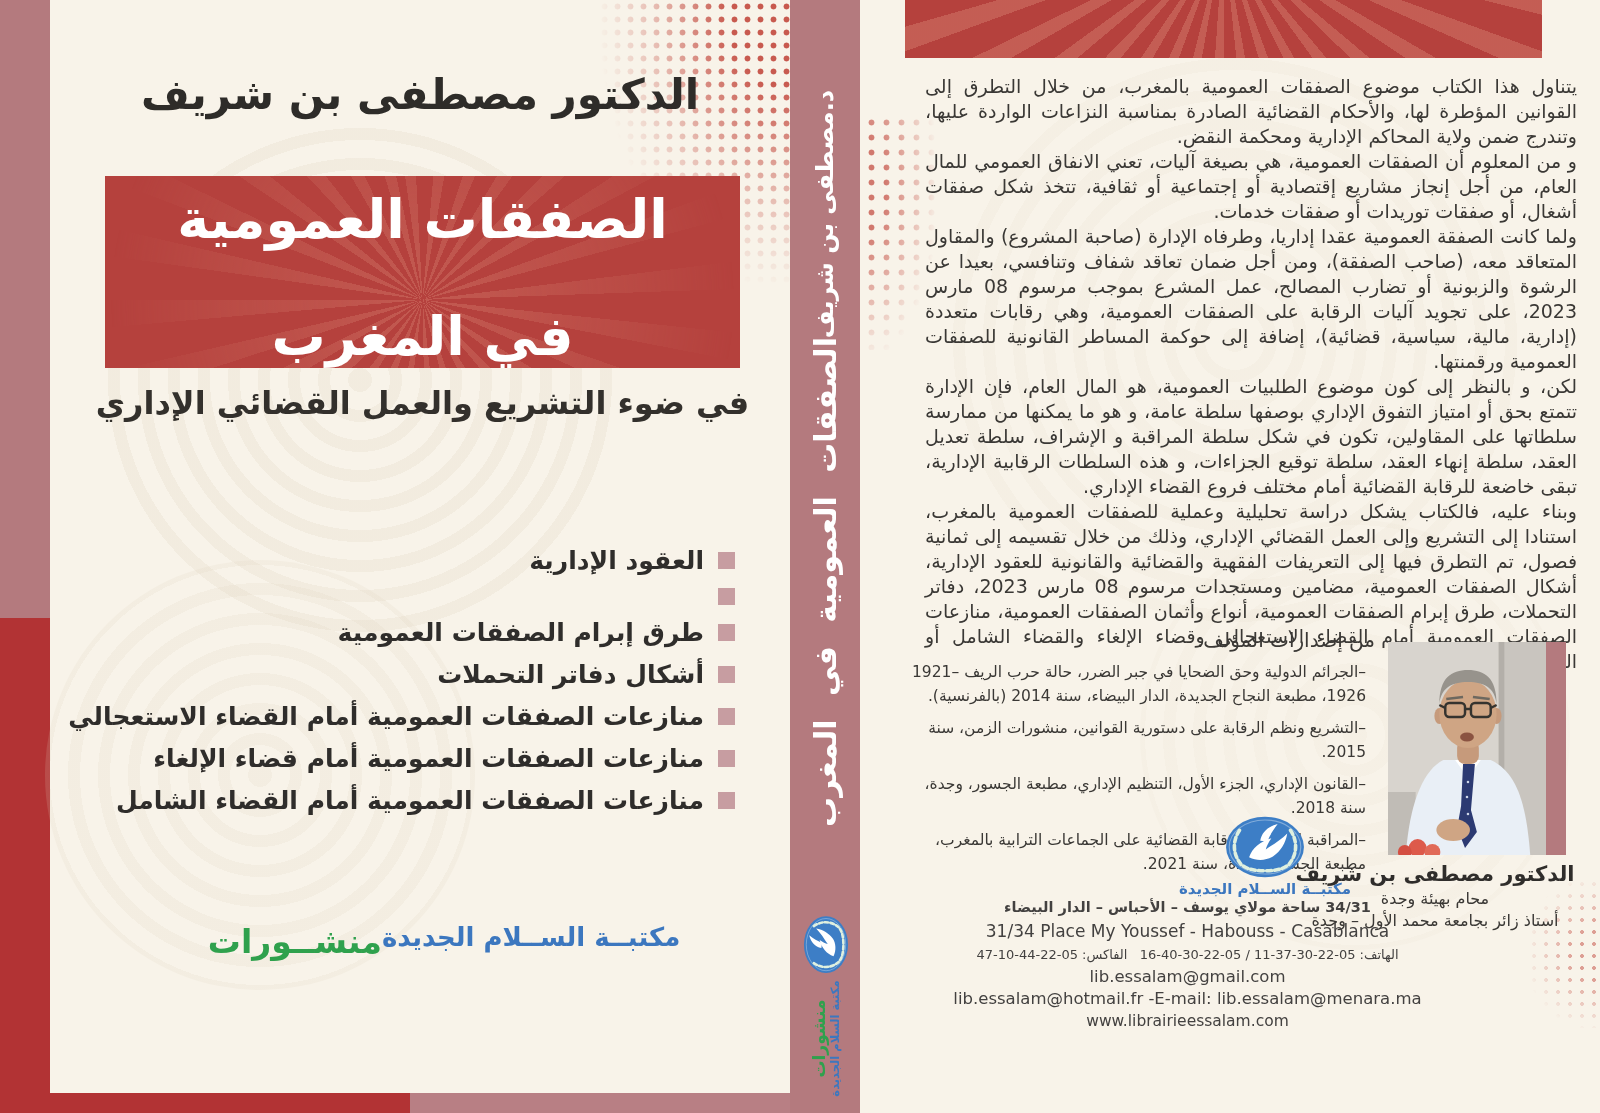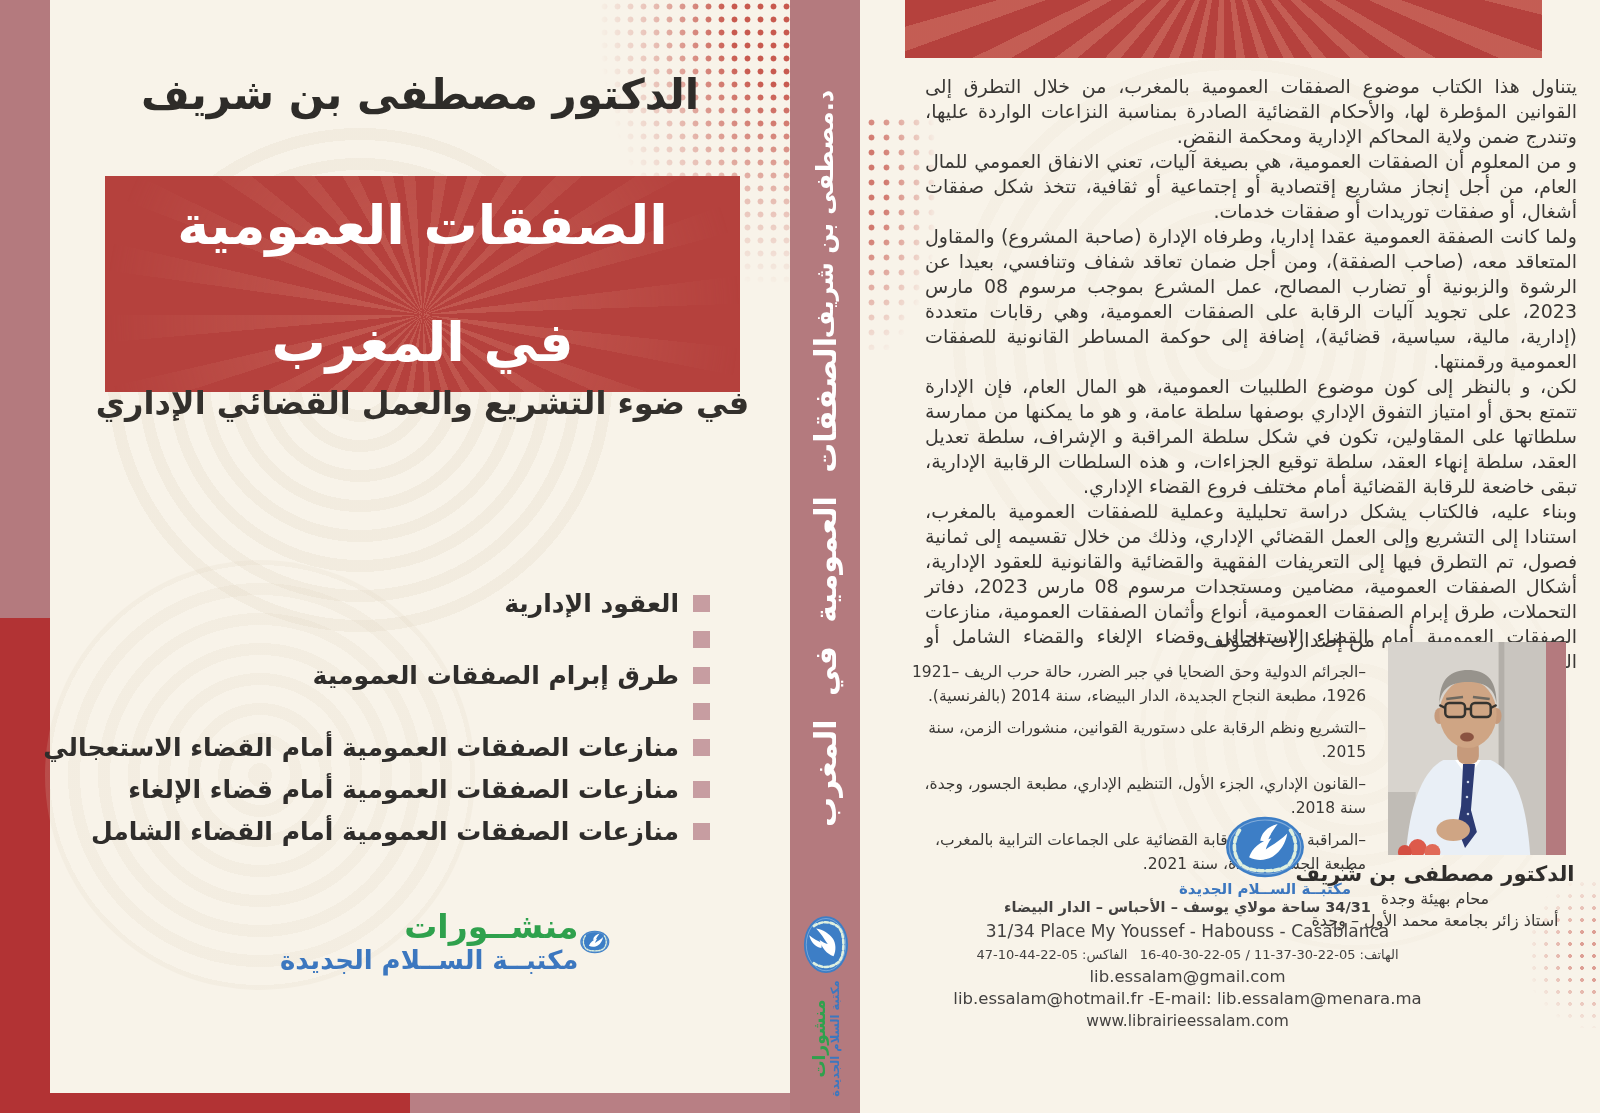--- a/index.html
+++ b/index.html
@@ -36,38 +36,38 @@
       mask-image:radial-gradient(ellipse 120% 100% at 0% 30%, #000 20%, transparent 75%);}
   #dots-corner{left:1528px;top:878px;width:72px;height:150px;opacity:.55;
       background-image:radial-gradient(circle, #c85a4f 1.6px, transparent 2.2px);
       background-size:12px 12px;
       -webkit-mask-image:radial-gradient(ellipse at 100% 50%, #000 25%, transparent 75%);
       mask-image:radial-gradient(ellipse at 100% 50%, #000 25%, transparent 75%);}
 
   
   .author-name{left:100px;top:70px;width:640px;text-align:center;
       font-size:42px;font-weight:bold;color:#2e2c29;}
-  .title-box{left:105px;top:176px;width:635px;height:216px;background:#b5413d;
-      display:flex;flex-direction:column;justify-content:center;align-items:center;overflow:hidden;gap:29px;}
+  .title-box{left:105px;top:176px;width:635px;height:192px;background:#b5413d;
+      display:flex;flex-direction:column;justify-content:space-between;align-items:center;overflow:hidden;gap:29px;}
   .title-box::before{content:"";position:absolute;inset:-20px;
       background:repeating-conic-gradient(from -8deg at 50% 62%, rgba(206,112,99,.55) 0deg 5deg, transparent 5deg 13deg);
       -webkit-mask-image:radial-gradient(circle at 50% 62%, #000 0%, rgba(0,0,0,.4) 55%, transparent 85%);
       mask-image:radial-gradient(circle at 50% 62%, #000 0%, rgba(0,0,0,.4) 55%, transparent 85%);}
   .title-line{position:relative;color:#ffffff;font-weight:bold;font-size:54px;line-height:88px;white-space:nowrap;}
   .subtitle{left:85px;top:384px;width:675px;text-align:center;
       font-size:32px;font-weight:bold;color:#33302c;}
 
-  .topics{right:890px;top:546px;display:flex;flex-direction:column;gap:13px;margin-top:43px;}
+  .topics{right:865px;top:546px;display:flex;flex-direction:column;gap:13px;}
   .topic{display:flex;align-items:center;gap:14px;direction:rtl;}
   .topic .sq{width:17px;height:17px;background:#c79da1;flex:0 0 auto;}
   .topic .t{font-size:25px;font-weight:bold;color:#2f2d2b;white-space:nowrap;}
 
   .front-pub{left:280px;top:886px;width:330px;height:112px;
       display:flex;align-items:center;justify-content:center;gap:2px;}
-  .front-pub .pub-words{display:flex;flex-direction:column;align-items:flex-end;line-height:1.15;}
+  .front-pub .pub-words{display:flex;flex-direction:row;align-items:flex-start;line-height:1.15;}
   .pub-green{color:#2fa14d;font-weight:bold;font-size:33px;}
   .pub-blue{color:#3c77bf;font-weight:bold;font-size:26px;white-space:nowrap;}
 
   
   .spine-author{left:825px;top:214px;transform:translate(-50%,-50%) rotate(-90deg);
       font-size:24px;font-weight:bold;color:#ffffff;white-space:nowrap;}
   .spine-title{left:825px;top:582px;transform:translate(-50%,-50%) rotate(-90deg);
       font-size:30px;font-weight:bold;color:#ffffff;white-space:nowrap;word-spacing:13px;}
   .spine-pub{left:826px;top:1006px;transform:translate(-50%,-50%) rotate(-90deg);
       display:flex;align-items:center;gap:7px;}
@@ -154,20 +154,21 @@
     </div>
     <div class="topic">
       <span class="sq"></span>
     </div>
     <div class="topic">
       <span class="sq"></span>
       <span class="t">طرق إبرام الصفقات العمومية</span>
     </div>
     <div class="topic">
       <span class="sq"></span>
+      <span class="t">أشكال دفاتر التحملات</span>
     </div>
     <div class="topic">
       <span class="sq"></span>
       <span class="t">منازعات الصفقات العمومية أمام القضاء الاستعجالي</span>
     </div>
     <div class="topic">
       <span class="sq"></span>
       <span class="t">منازعات الصفقات العمومية أمام قضاء الإلغاء</span>
     </div>
     <div class="topic">

